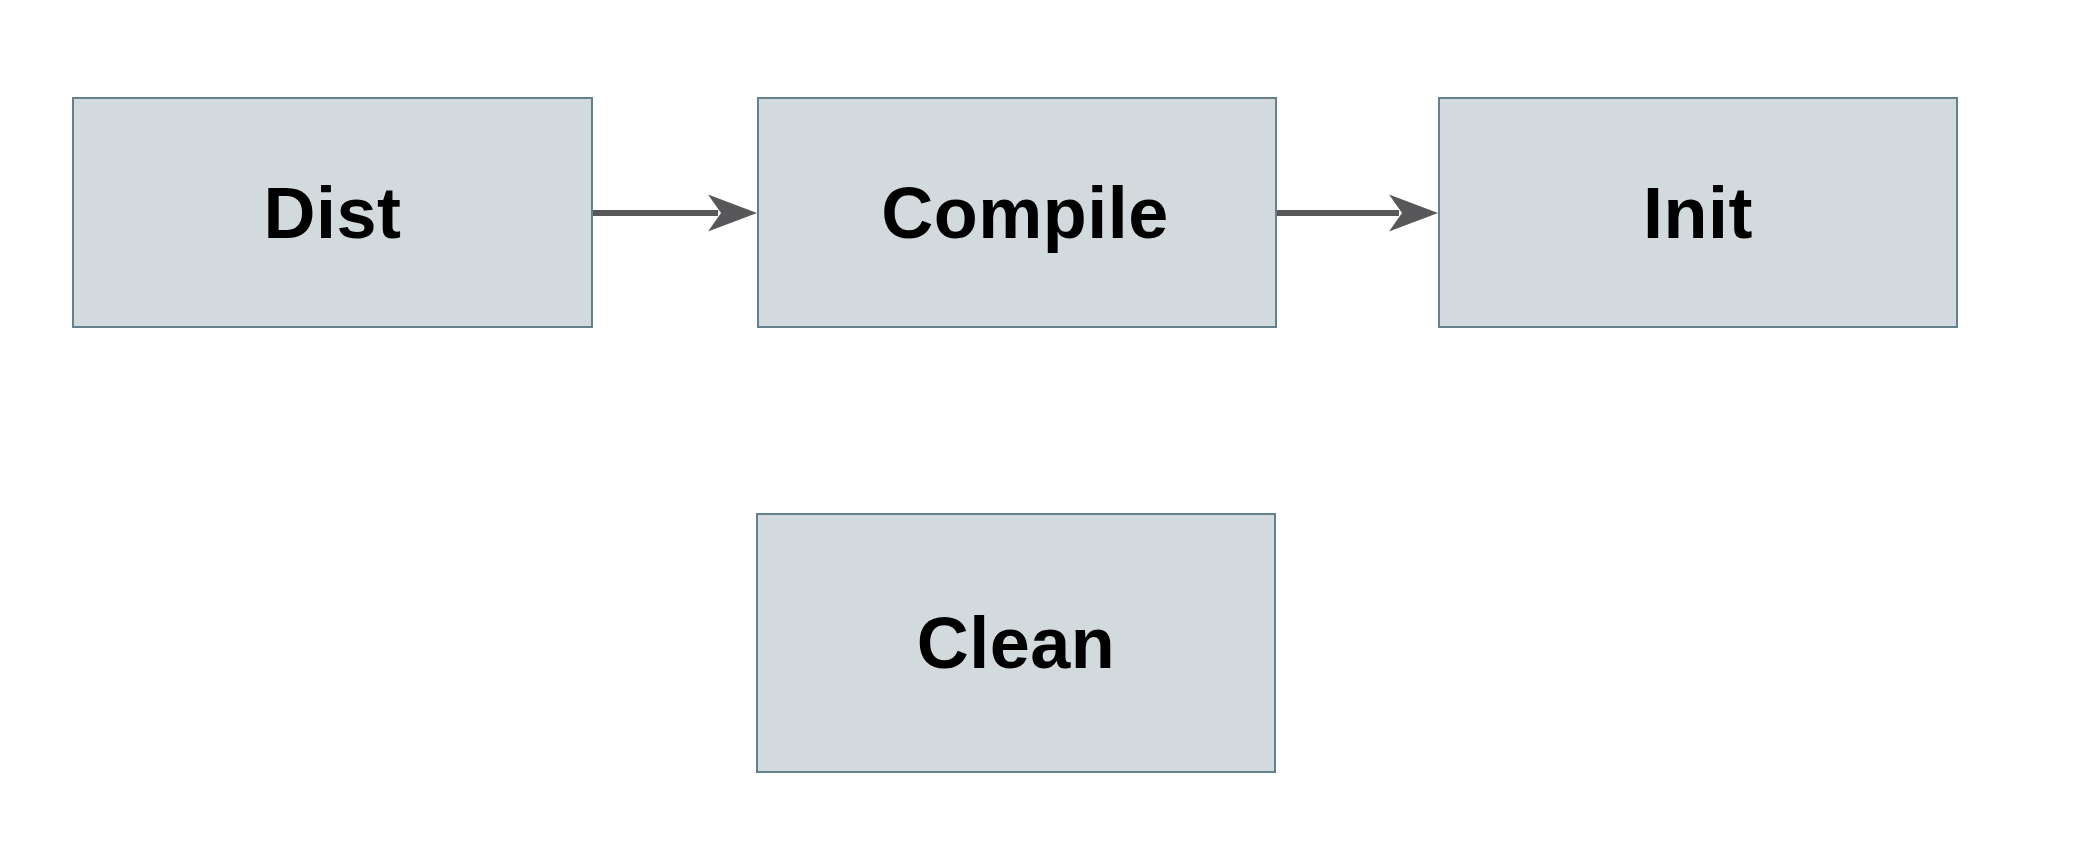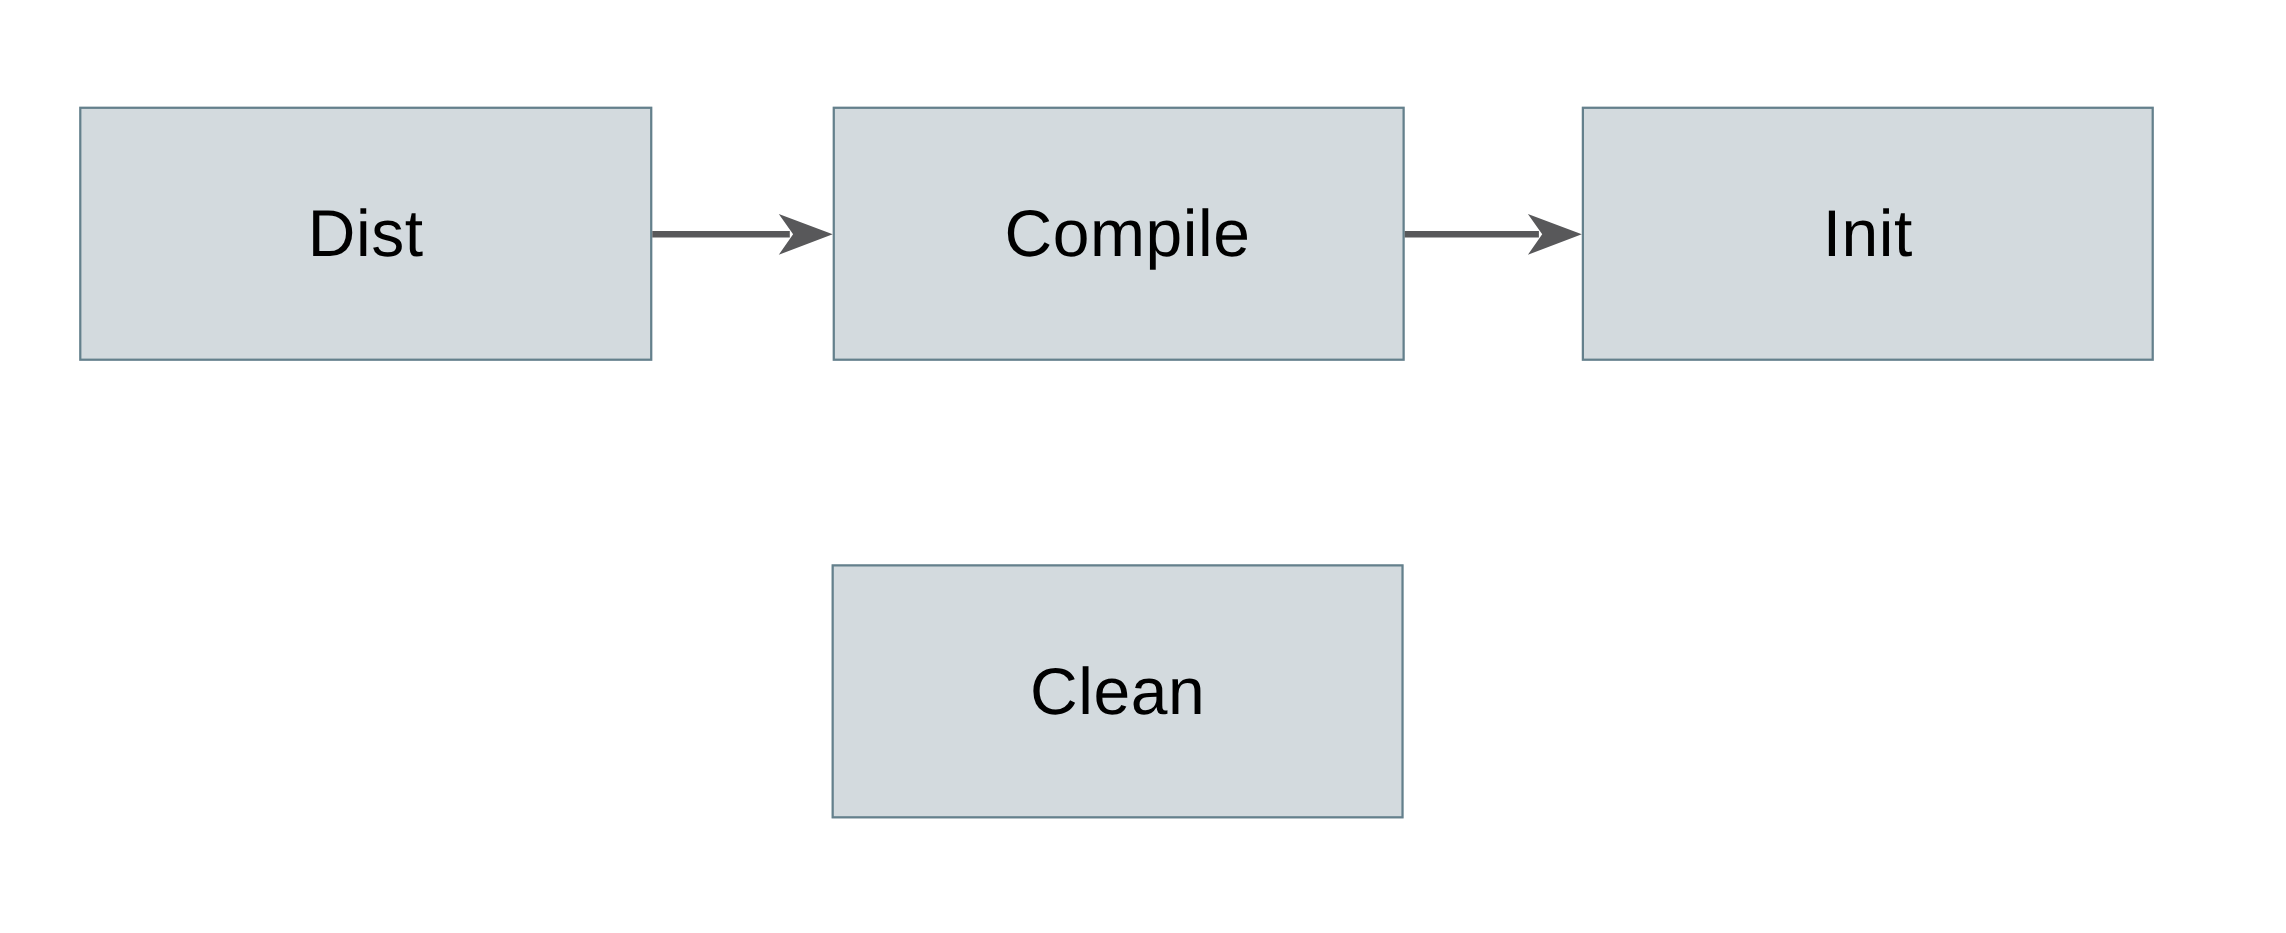--- a/index.html
+++ b/index.html
@@ -28,30 +28,30 @@
     position: absolute;
     box-sizing: border-box;
     background: var(--node-fill);
     border: 2.5px solid var(--node-border);
     display: flex;
     align-items: center;
     justify-content: center;
   }
   .node-label {
     color: var(--label);
-    font-size: 60px;
-    font-weight: 400;
+    font-size: 72px;
+    font-weight: 700;
     line-height: 1;
     letter-spacing: 0.5px;
     user-select: none;
   }
   .node-dist    { left: 72px;   top: 97px;  width: 521px; height: 231px; }
   .node-compile { left: 757px;  top: 97px;  width: 520px; height: 231px; padding-left: 16px; }
   .node-init    { left: 1438px; top: 97px;  width: 520px; height: 231px; align-items: center; }
-  .node-clean   { left: 756px;  top: 513px; width: 520px; height: 231px; }
+  .node-clean   { left: 756px;  top: 513px; width: 520px; height: 260px; }
   .edges {
     position: absolute;
     left: 0;
     top: 0;
     width: 2078px;
     height: 848px;
     pointer-events: none;
   }
   .edge-line {
     stroke: var(--arrow);

